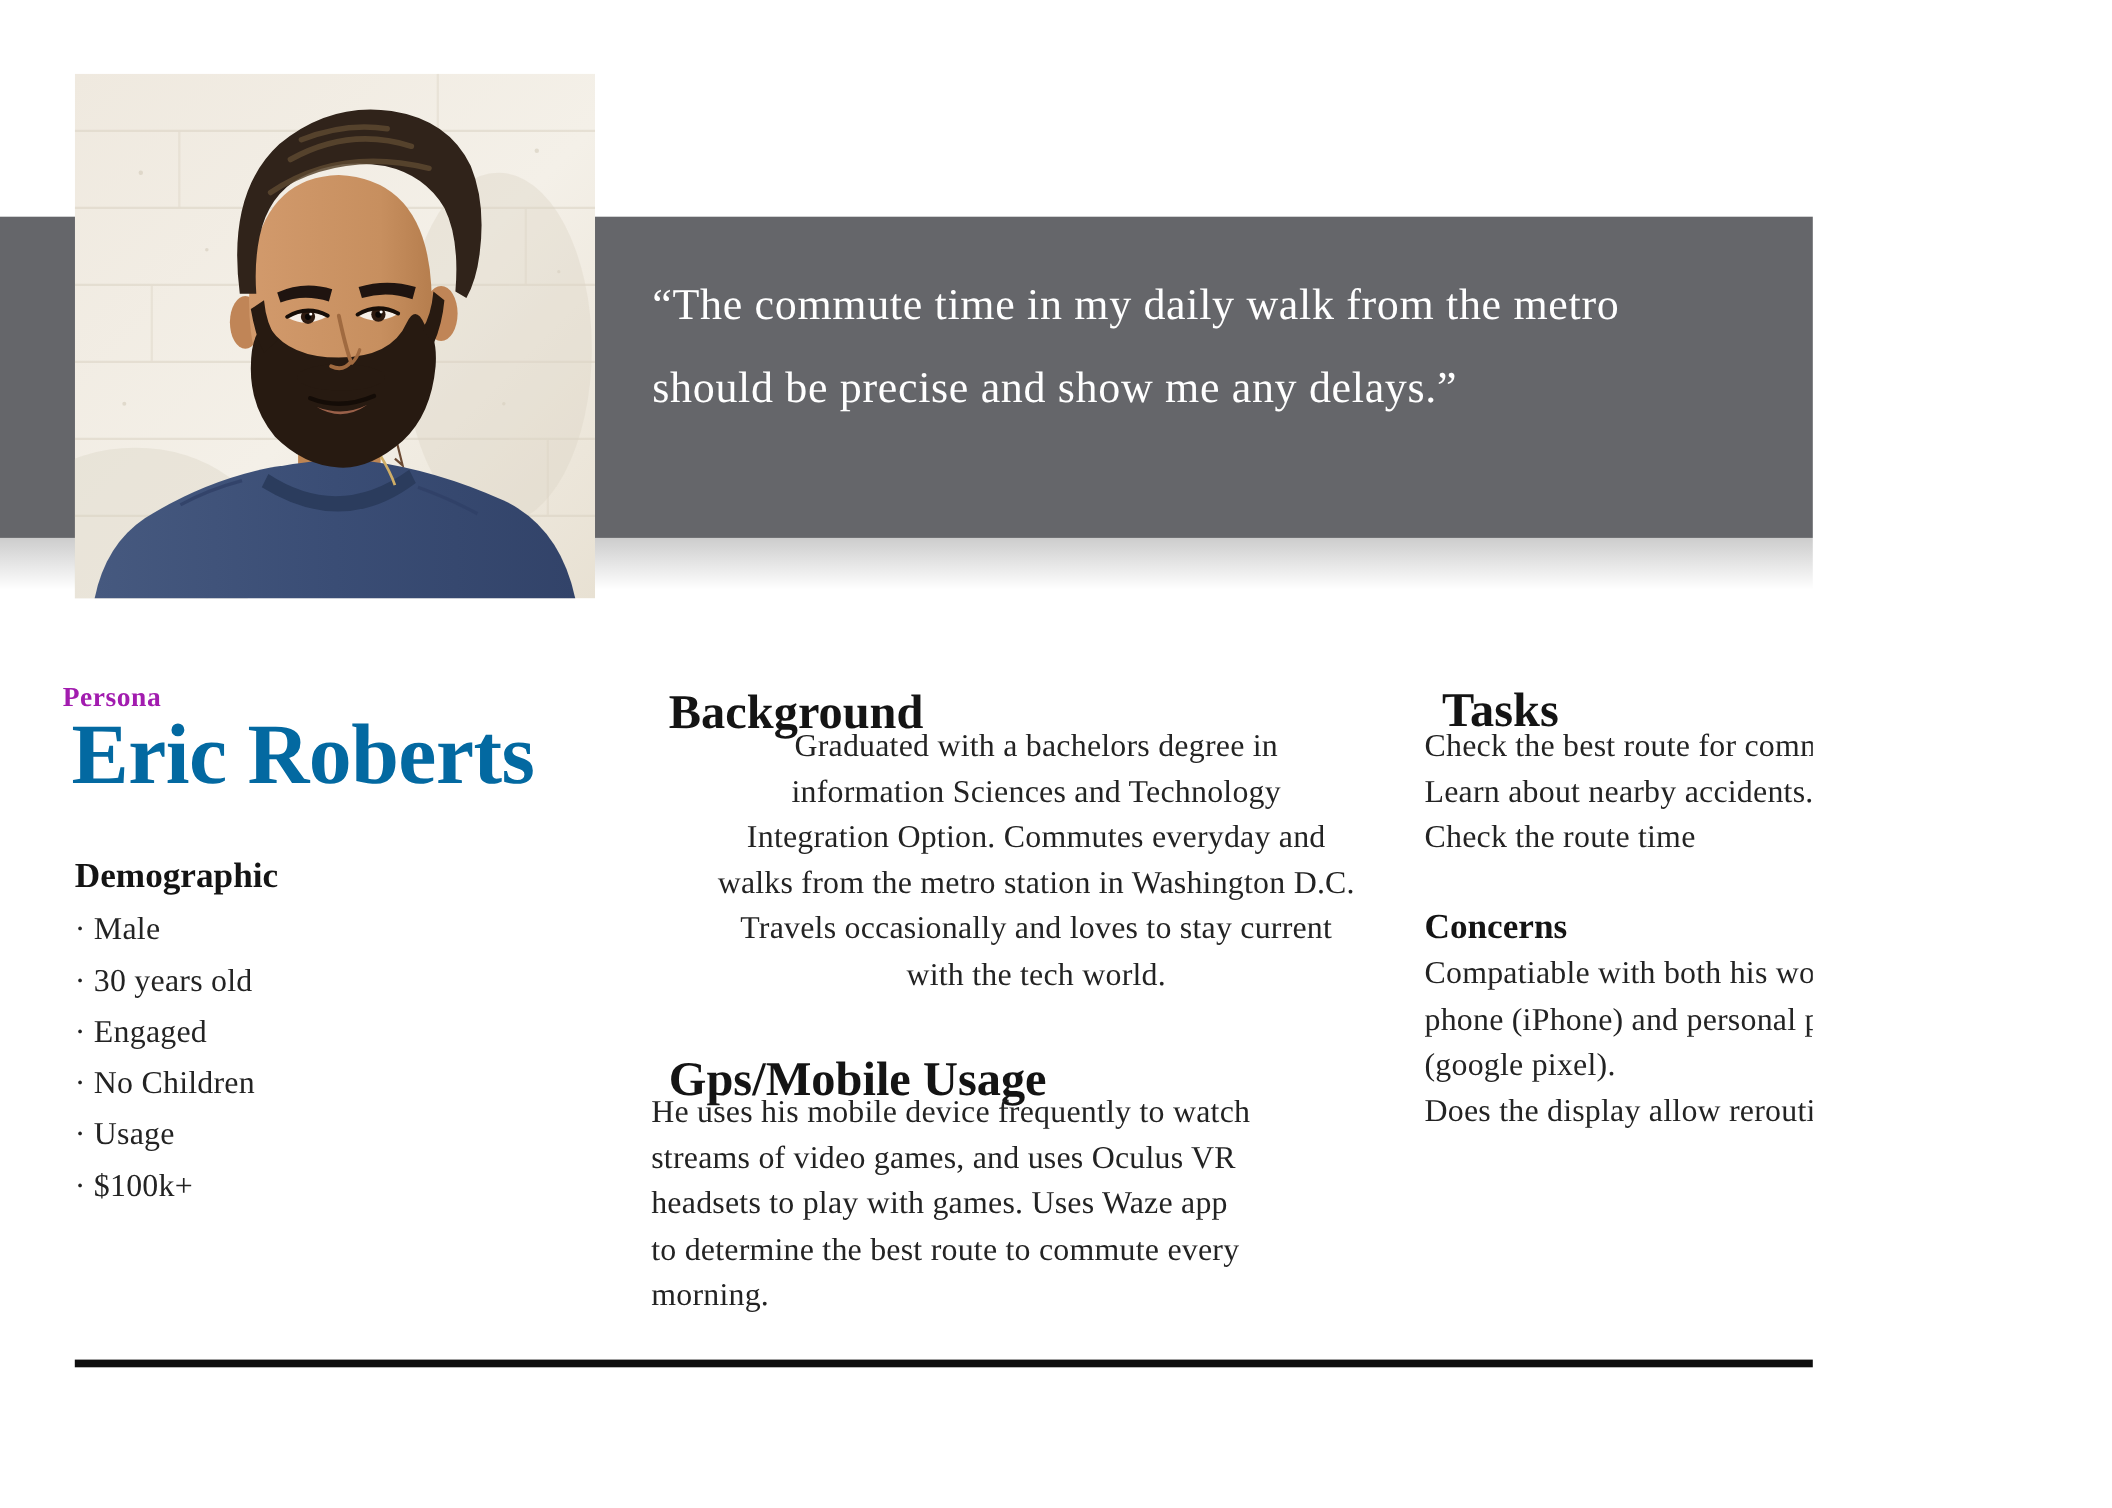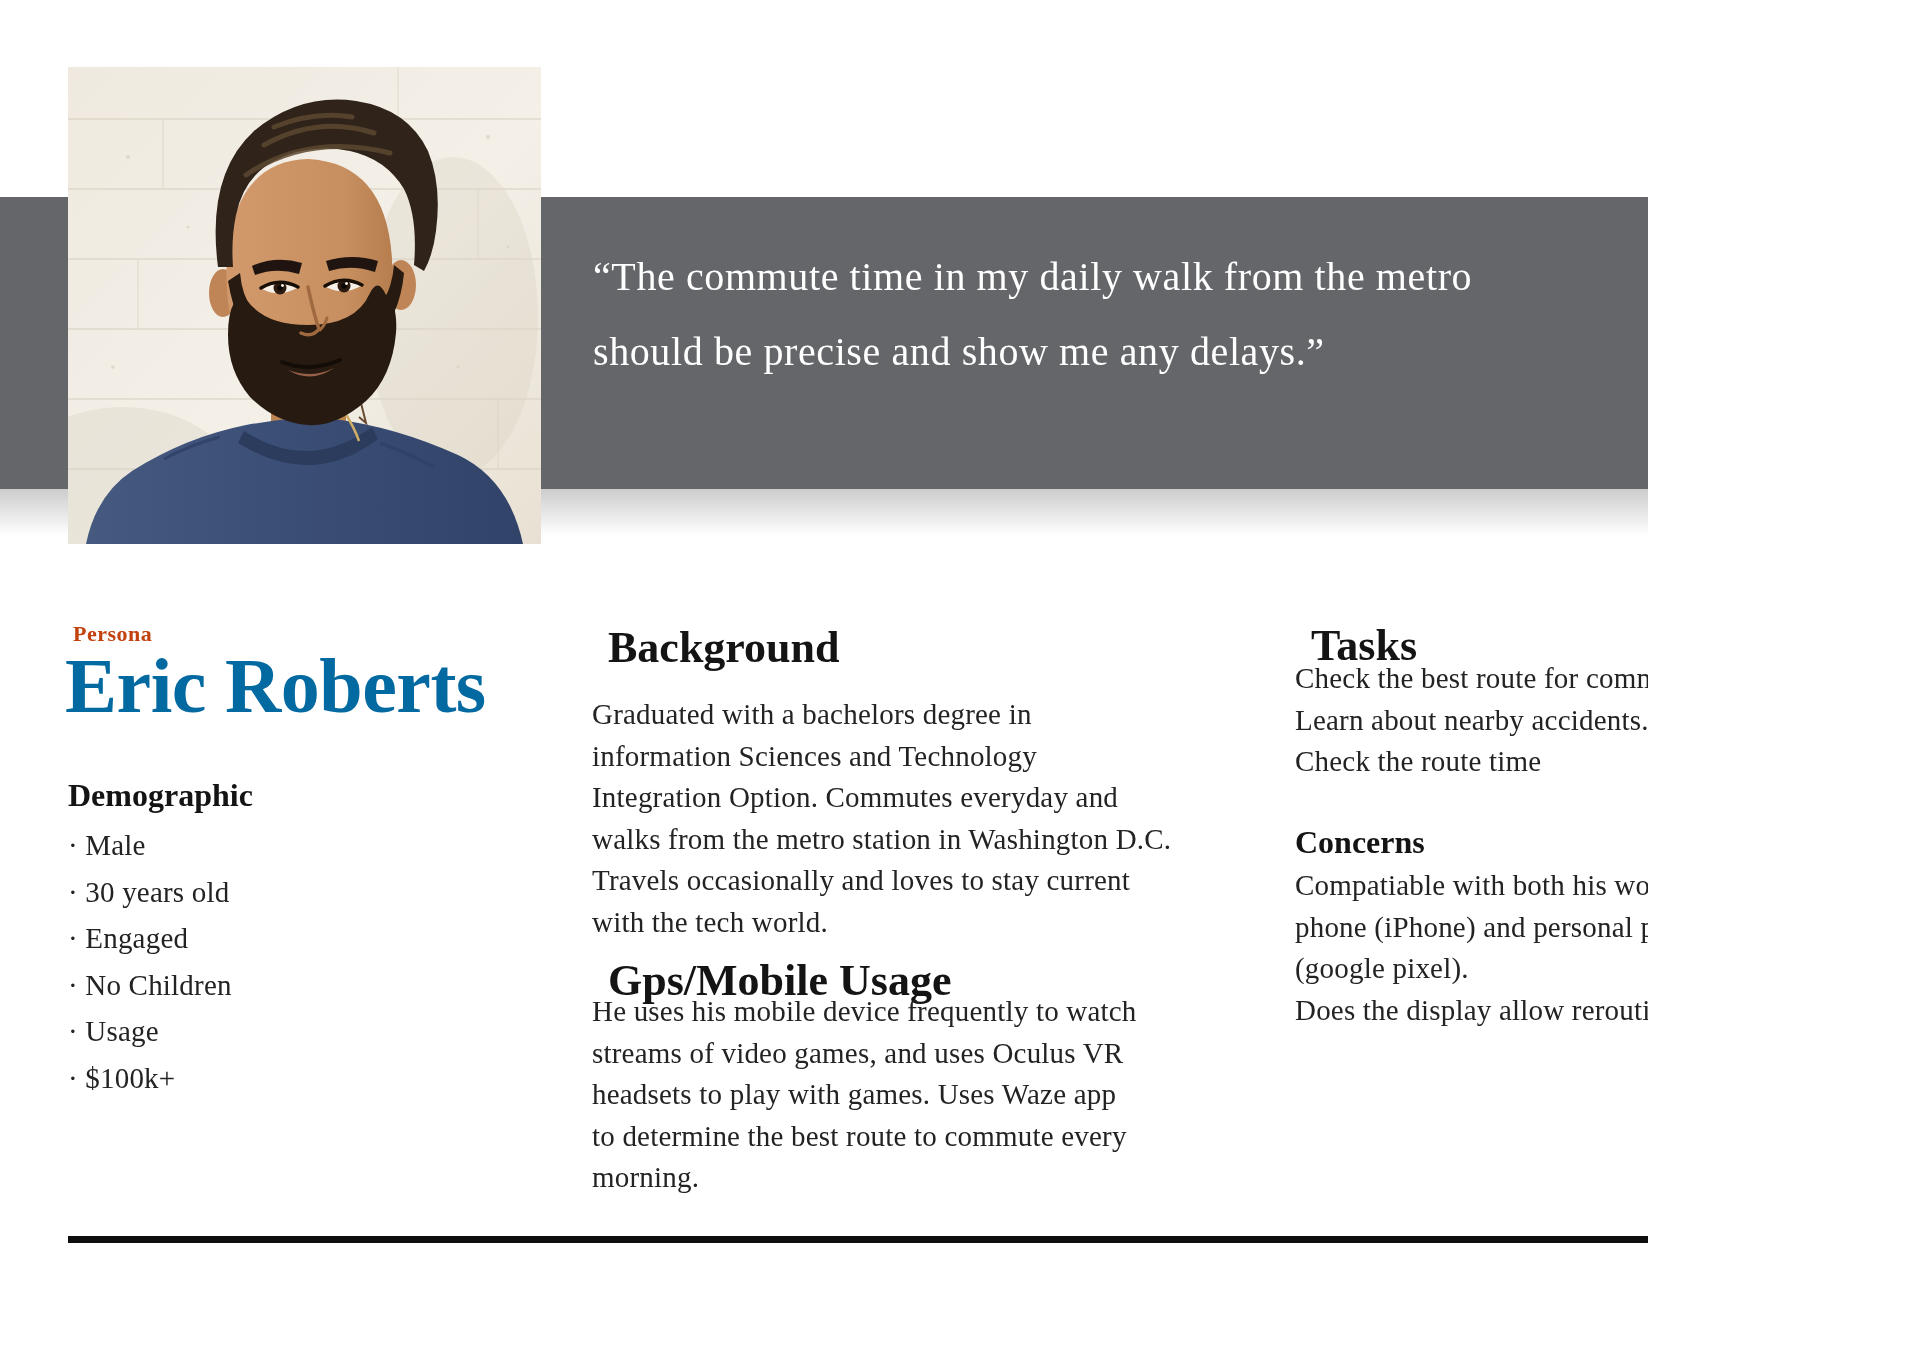--- a/index.html
+++ b/index.html
@@ -7,33 +7,33 @@
   .page{position:relative;width:1648px;height:1371px;background:#ffffff;overflow:hidden;
         font-family:Liberation Serif, serif;}
   .banner{position:absolute;left:0;top:197px;width:1920px;height:292px;background:#65666a;}
   .banner-shadow{position:absolute;left:0;top:489px;width:1920px;height:47px;
         background:linear-gradient(to bottom,rgba(0,0,0,0.20),rgba(0,0,0,0));}
   .quote{position:absolute;left:593px;top:240px;width:1100px;
         font-size:40px;line-height:74.5px;letter-spacing:0.6px;font-weight:400;
         color:#ffffff;white-space:pre-line;}
   .photo{position:absolute;left:68px;top:67px;width:473px;height:477px;margin:0;}
   .photo svg{display:block;width:473px;height:477px;}
-  .eyebrow{position:absolute;left:73px;top:621px;font-size:22px;font-weight:600;
-        color:#c2410c;letter-spacing:0.5px;}
+  .eyebrow{position:absolute;left:57px;top:621px;font-size:25px;font-weight:600;
+        color:#a21caf;letter-spacing:0.5px;}
   .name{position:absolute;left:65px;top:645px;margin:0;font-size:78px;font-weight:800;
         color:#0369a1;letter-spacing:-0.5px;line-height:1.05;}
   .h-lg{position:absolute;margin:16px;font-size:44px;font-weight:700;color:#141414;line-height:1.2;}
   .h-sm{position:absolute;margin:0;font-size:32px;font-weight:700;color:#141414;line-height:1.2;text-align:right;}
   .body-text{position:absolute;margin:0;font-size:29px;line-height:41.6px;color:#232323;
         letter-spacing:0.2px;white-space:pre-line;}
   .bullets{position:absolute;left:68px;top:822px;font-size:29px;line-height:46.5px;
         color:#232323;letter-spacing:0.2px;}
   #demo-title{left:68px;top:776px;}
   #bg-title{left:592px;top:606px;}
-  #bg-text{left:592px;top:694px;width:700px;}
+  #bg-text{left:592px;top:658px;width:700px;text-align:center;}
   #gps-title{left:592px;top:939px;}
   #gps-text{left:592px;top:991px;width:700px;}
   #tasks-title{left:1295px;top:604px;}
   #tasks-text{left:1295px;top:658px;width:560px;}
   #concerns-title{left:1295px;top:823px;}
   #concerns-text{left:1295px;top:865px;width:560px;}
   .rule{position:absolute;left:68px;top:1236px;width:1784px;height:7px;background:#0e0e0e;}
 </style>
 </head>
 <body>

